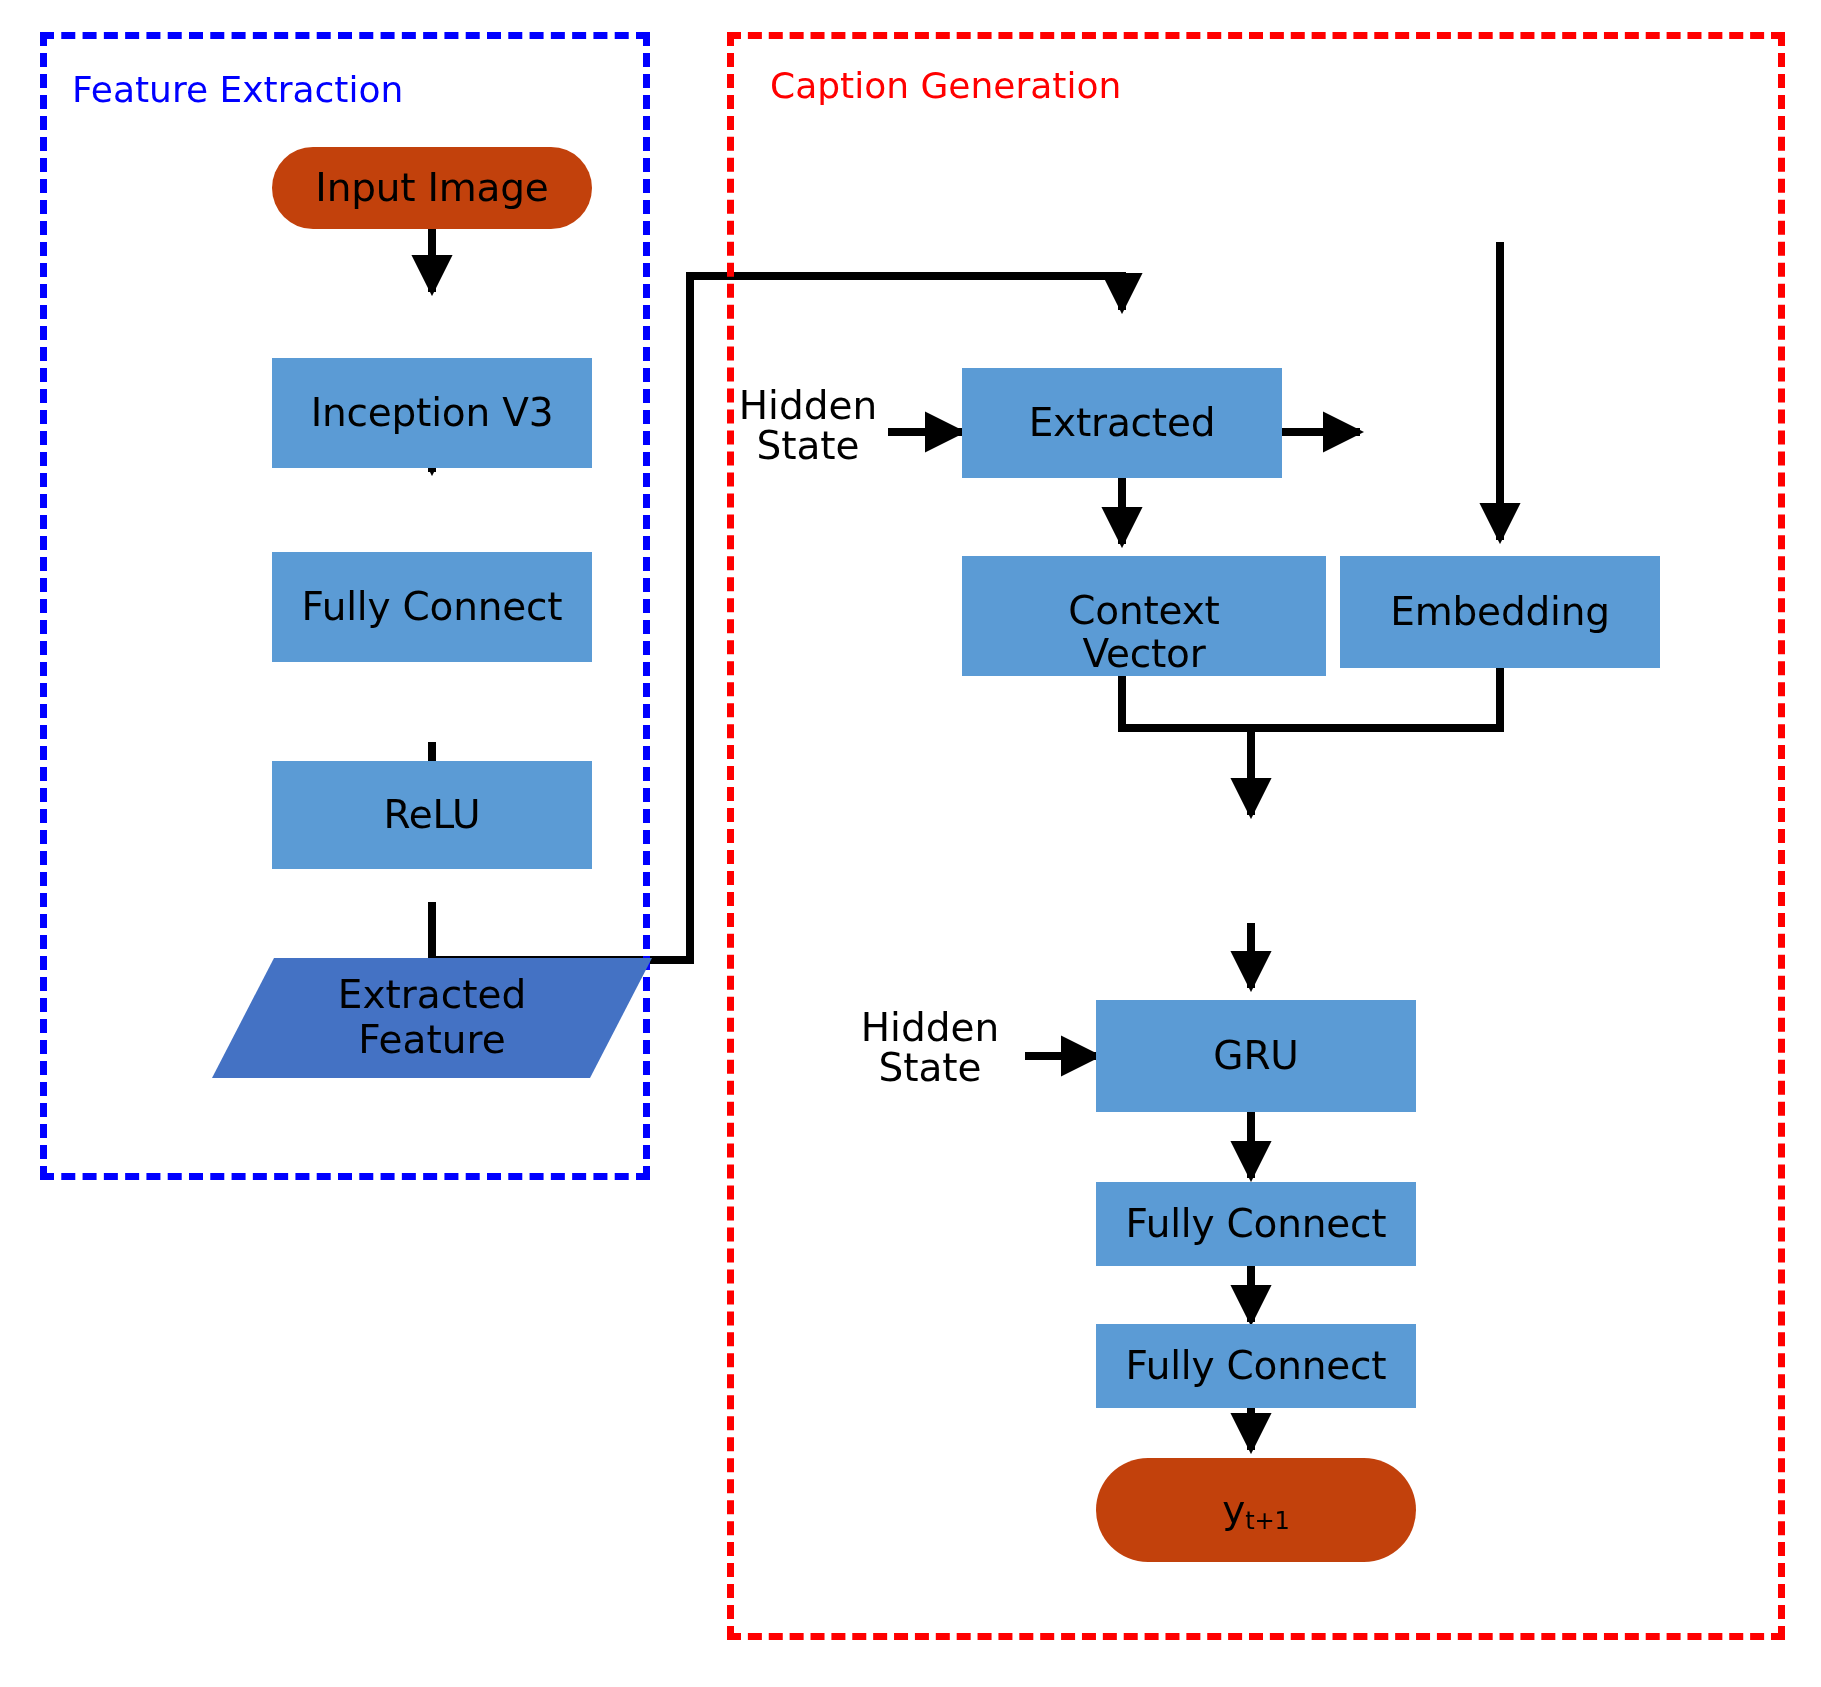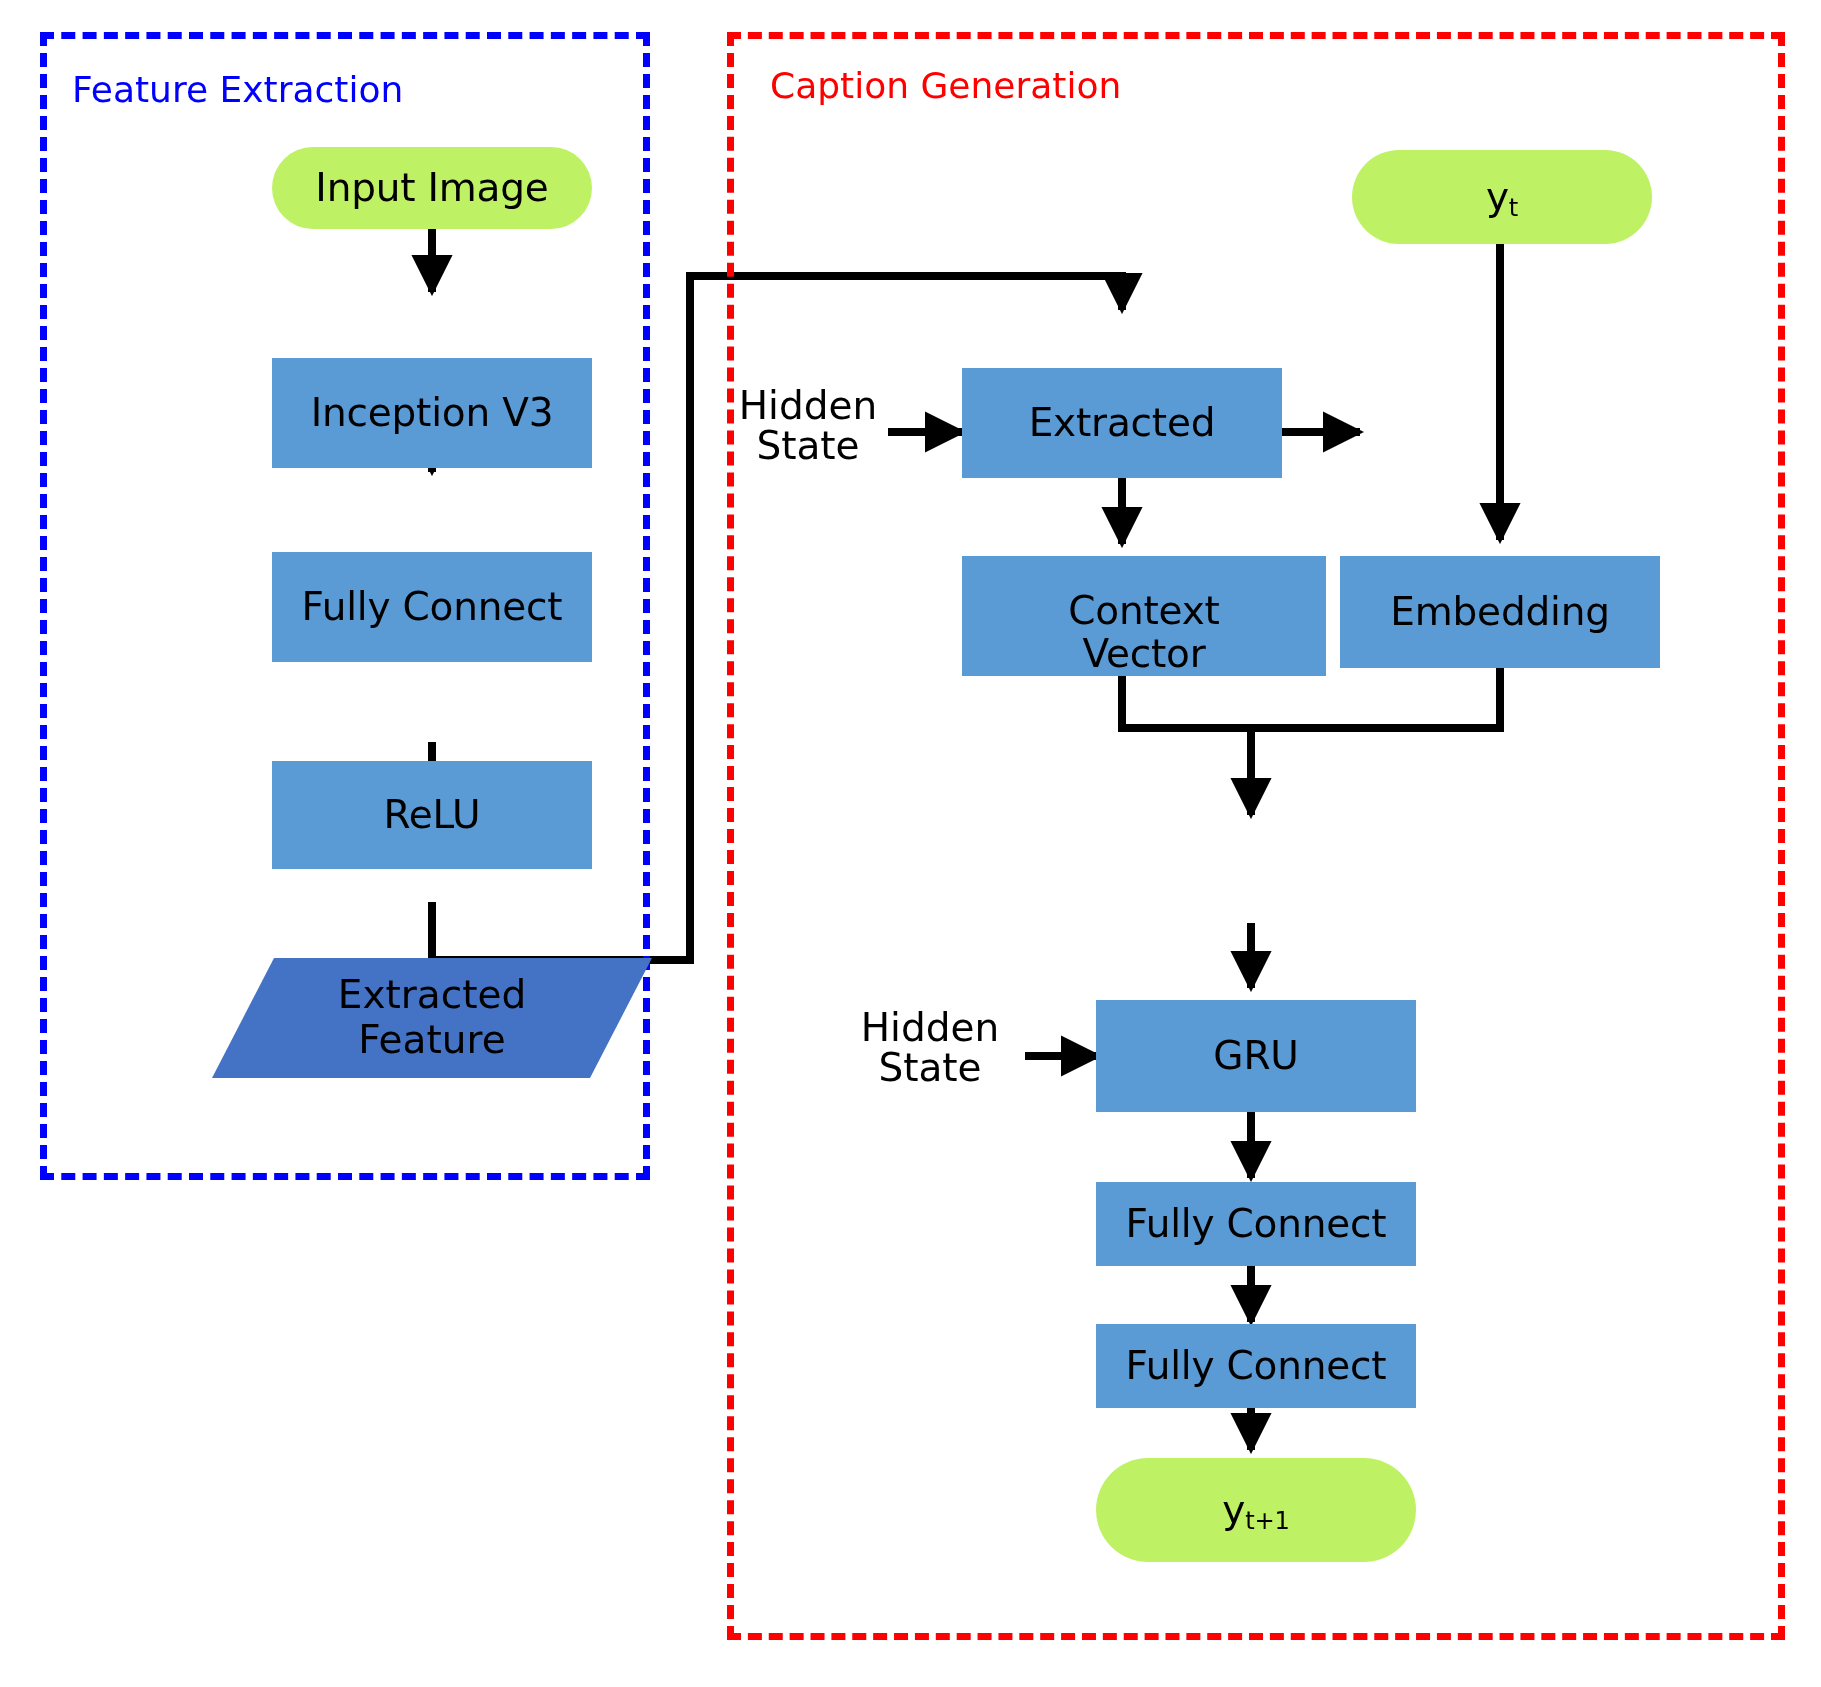--- a/index.html
+++ b/index.html
@@ -49,21 +49,21 @@
     text-align: center;
     color: #000000;
     font-size: 39px;
     line-height: 1.12;
     letter-spacing: -0.2px;
   }
   .node.proc {
     background: #5b9bd5;
   }
   .node.term {
-    background: #bef264;
+    background: #c2410c;
     border-radius: 999px;
   }
   .para-wrap {
     position: absolute;
     margin-top: 28px;
   }
   .para-bg {
     position: absolute;
     left: 0; top: 0;
     width: 100%;
@@ -170,23 +170,20 @@
   </div>
 
   <div class="para-wrap" style="left:212px; top:930px; width:440px; height:120px;">
     <svg class="para-bg" viewBox="0 0 440 120" preserveAspectRatio="none" xmlns="http://www.w3.org/2000/svg">
       <polygon points="62,0 440,0 378,120 0,120" fill="#4472c4"></polygon>
     </svg>
     <div class="para-label" style="white-space:pre-line;">Extracted
 Feature</div>
   </div>
 
-  <div class="node term" style="left:1352px; top:150px; width:300px; height:94px;">
-    <span><span>y</span><sub>t</sub></span>
-  </div>
 
   <div class="node proc" style="left:962px; top:368px; width:320px; height:110px;">
     <span>Extracted</span>
   </div>
 
   <div class="node proc" style="left:962px; top:556px; width:364px; height:120px;align-items:flex-end;">
     <span style="white-space:pre-line;">Context
 Vector</span>
   </div>
 

